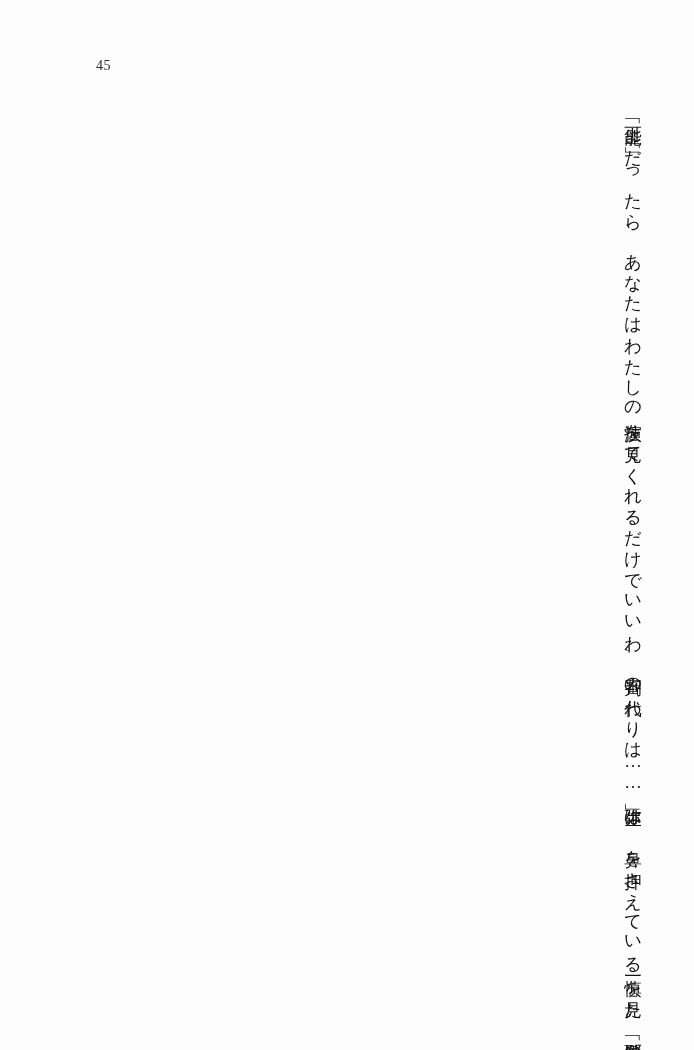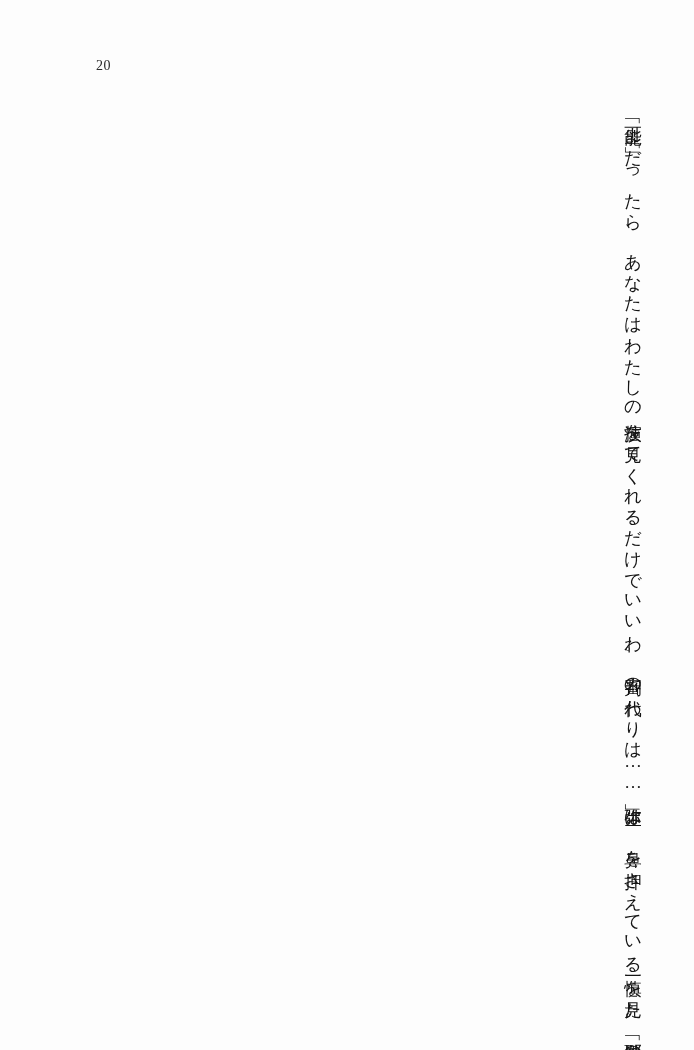--- a/index.html
+++ b/index.html
@@ -55,21 +55,21 @@
     white-space: nowrap;
     margin-left: 6.5px;
     height: 100%;
   }
 </style>
 </head>
 <body>
 
 <div class="page">
 
-  <div class="page-number">20</div>
+  <div class="page-number">45</div>
 
   <div class="vtext">
     <div class="vline">「可能よ」</div>
     <div class="vline">「だったら、あなたはわたしの演技を見てくれるだけでいいわ。審判の代わりは……」</div>
     <div class="vline">弥生は、鼻を押さえている慎一を見た。</div>
     <div class="vline">「紗耶香の演技、見たことある?」</div>
 
   </div>
 
 </div>

